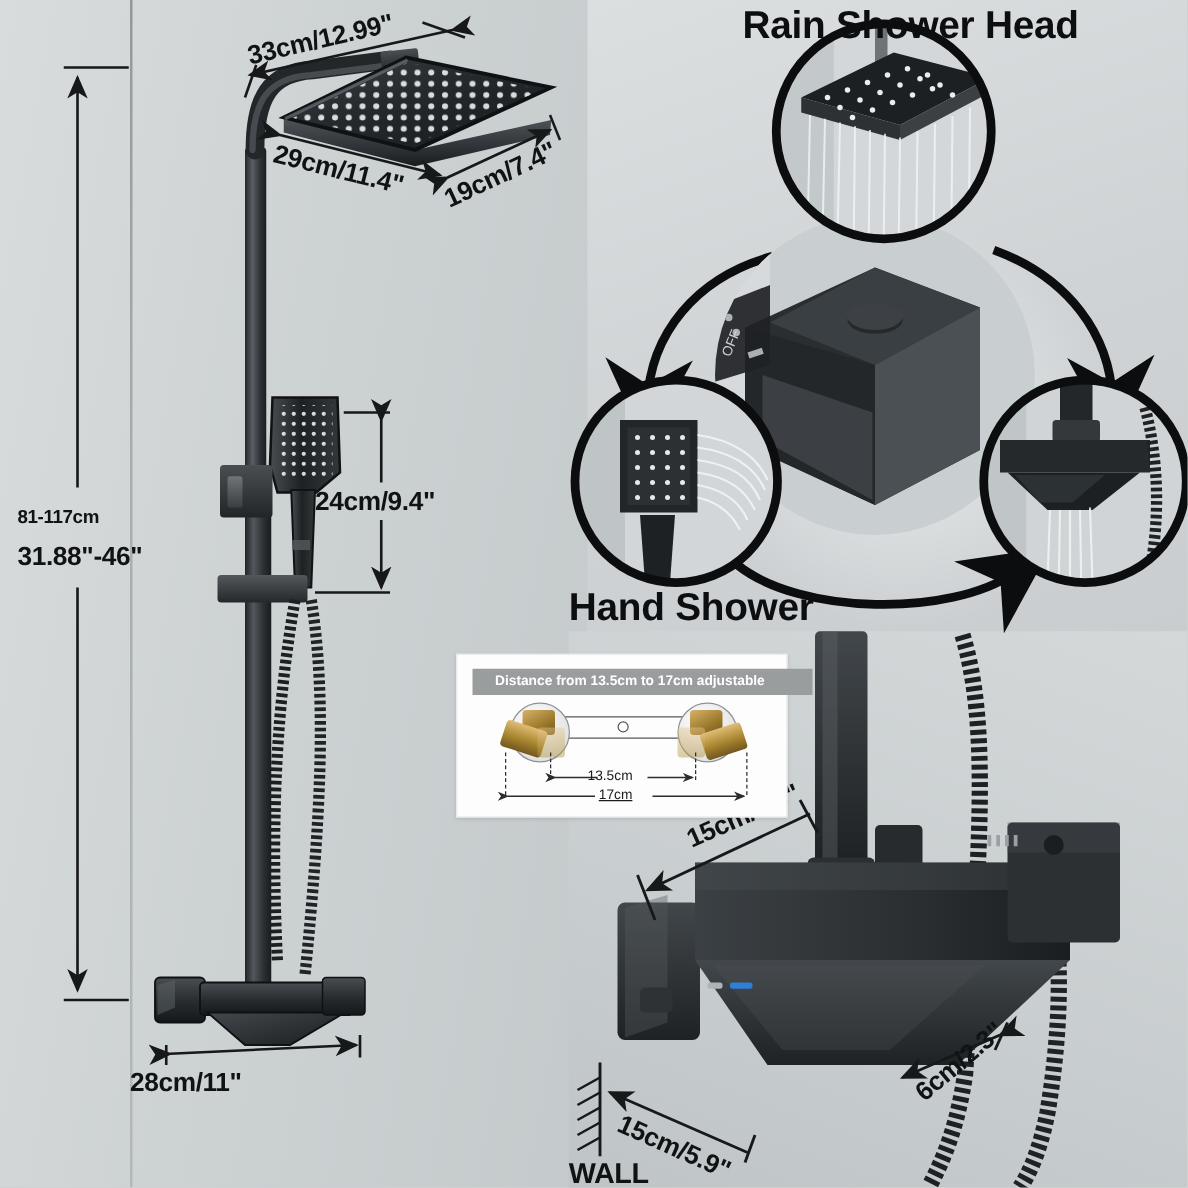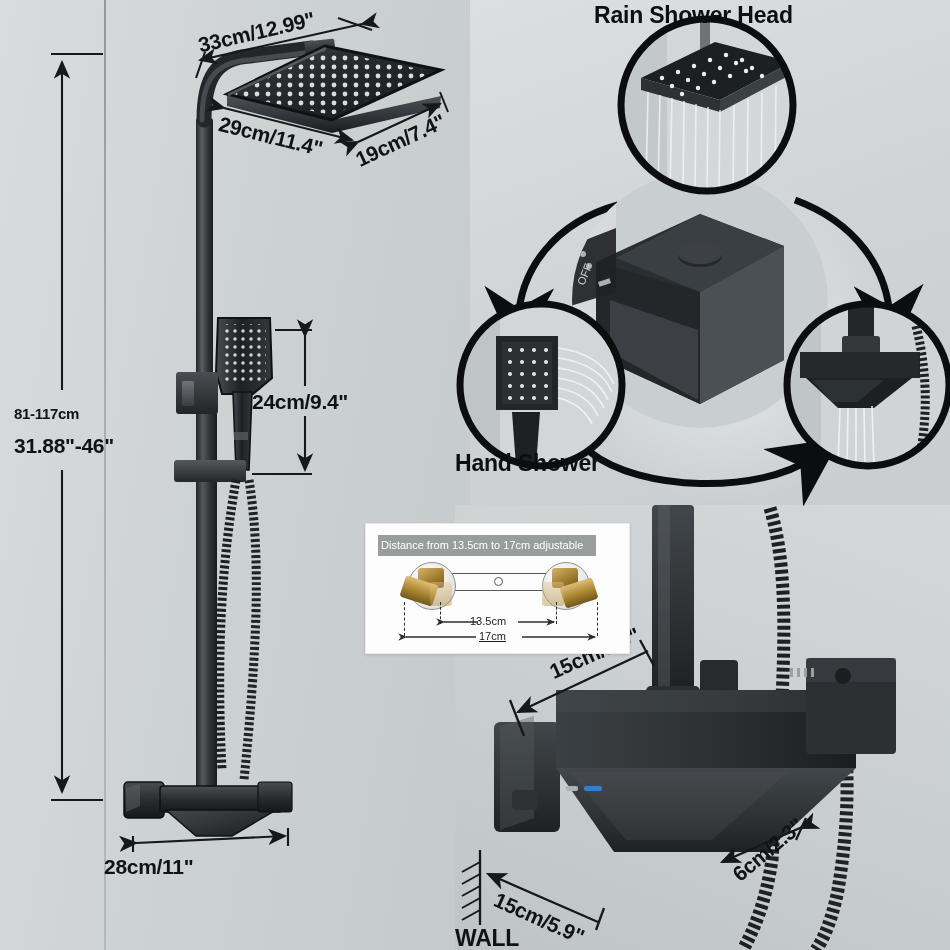--- a/index.html
+++ b/index.html
@@ -26,30 +26,30 @@
 
   
   .metal{position:absolute;background:linear-gradient(100deg,#2c2f31,#46494c 40%,#1e2123 85%);}
   .dimlabel{position:absolute;color:#101214;white-space:nowrap;
     font-weight:700;letter-spacing:-.3px;}
 
   svg.overlay{position:absolute;left:0;top:0;width:950px;height:950px;
     pointer-events:none;overflow:visible;}
 
   
-  .callout-text{position:absolute;color:#0c0e10;font-size:23px;font-weight:700;
+  .callout-text{position:absolute;color:#0c0e10;font-size:31px;font-weight:700;
     white-space:nowrap;letter-spacing:-.2px;text-align:right;}
 
   
   #inset{position:absolute;left:365px;top:523px;width:263px;height:129px;
     background:#fdfdfd;border:1px solid #e9eaea;
     box-shadow:0 1px 3px rgba(0,0,0,.13);}
-  #inset .hdr{position:absolute;left:12px;top:11px;width:218px;height:21px;
+  #inset .hdr{position:absolute;left:12px;top:11px;width:272px;height:21px;
     background:#9a9d9e;color:#fff;font-size:11px;line-height:21px;
-    padding-left:3px;box-sizing:border-box;white-space:nowrap;font-weight:400;}
+    padding-left:18px;box-sizing:border-box;white-space:nowrap;font-weight:700;}
   .brassring{position:absolute;border:1.4px solid #8f9294;border-radius:50%;
     background:radial-gradient(circle at 38% 32%,#fdfdfd,#e3e4e4 70%,#d2d4d5);}
   .brass{position:absolute;border-radius:2px;}
   .ins-dim{position:absolute;color:#1a1c1e;font-size:11px;white-space:nowrap;}
   .ins-line{position:absolute;background:#2a2d2f;}
   .ins-dash{position:absolute;border-left:1px dashed #2a2d2f;}
 </style>
 </head>
 <body>
 
@@ -360,21 +360,21 @@
           <line x1="864" y1="408" x2="865" y2="466"></line>
         <line x1="872" y1="406" x2="874" y2="466"></line>
       </g>
 
       <path d="M916,326 C930,380 926,430 918,466" fill="none" stroke="#1f2225" stroke-width="9" stroke-dasharray="3 2.4"></path>
     </g>
     <circle cx="868" cy="385" r="81" fill="none" stroke="#0b0d0e" stroke-width="7"></circle>
   </svg>
 
   <div class="callout-text" style="left:594px;top:2px;">Rain Shower Head</div>
-  <div class="callout-text" style="left:455px;top:450px;">Hand Shower</div>
+  <div class="callout-text" style="left:455px;top:468px;">Hand Shower</div>
 
   <svg class="overlay">
     <defs>
       <linearGradient id="bvTop" x1="0" y1="0" x2="1" y2="0">
         <stop offset="0" stop-color="#3b4044"></stop>
           <stop offset="60%" stop-color="#2a2e31"></stop>
         <stop offset="100%" stop-color="#1b1e21"></stop>
       </linearGradient>
       <linearGradient id="bvFace" x1="0" y1="0" x2="0" y2="1">
         <stop offset="0" stop-color="#42474b"></stop>

